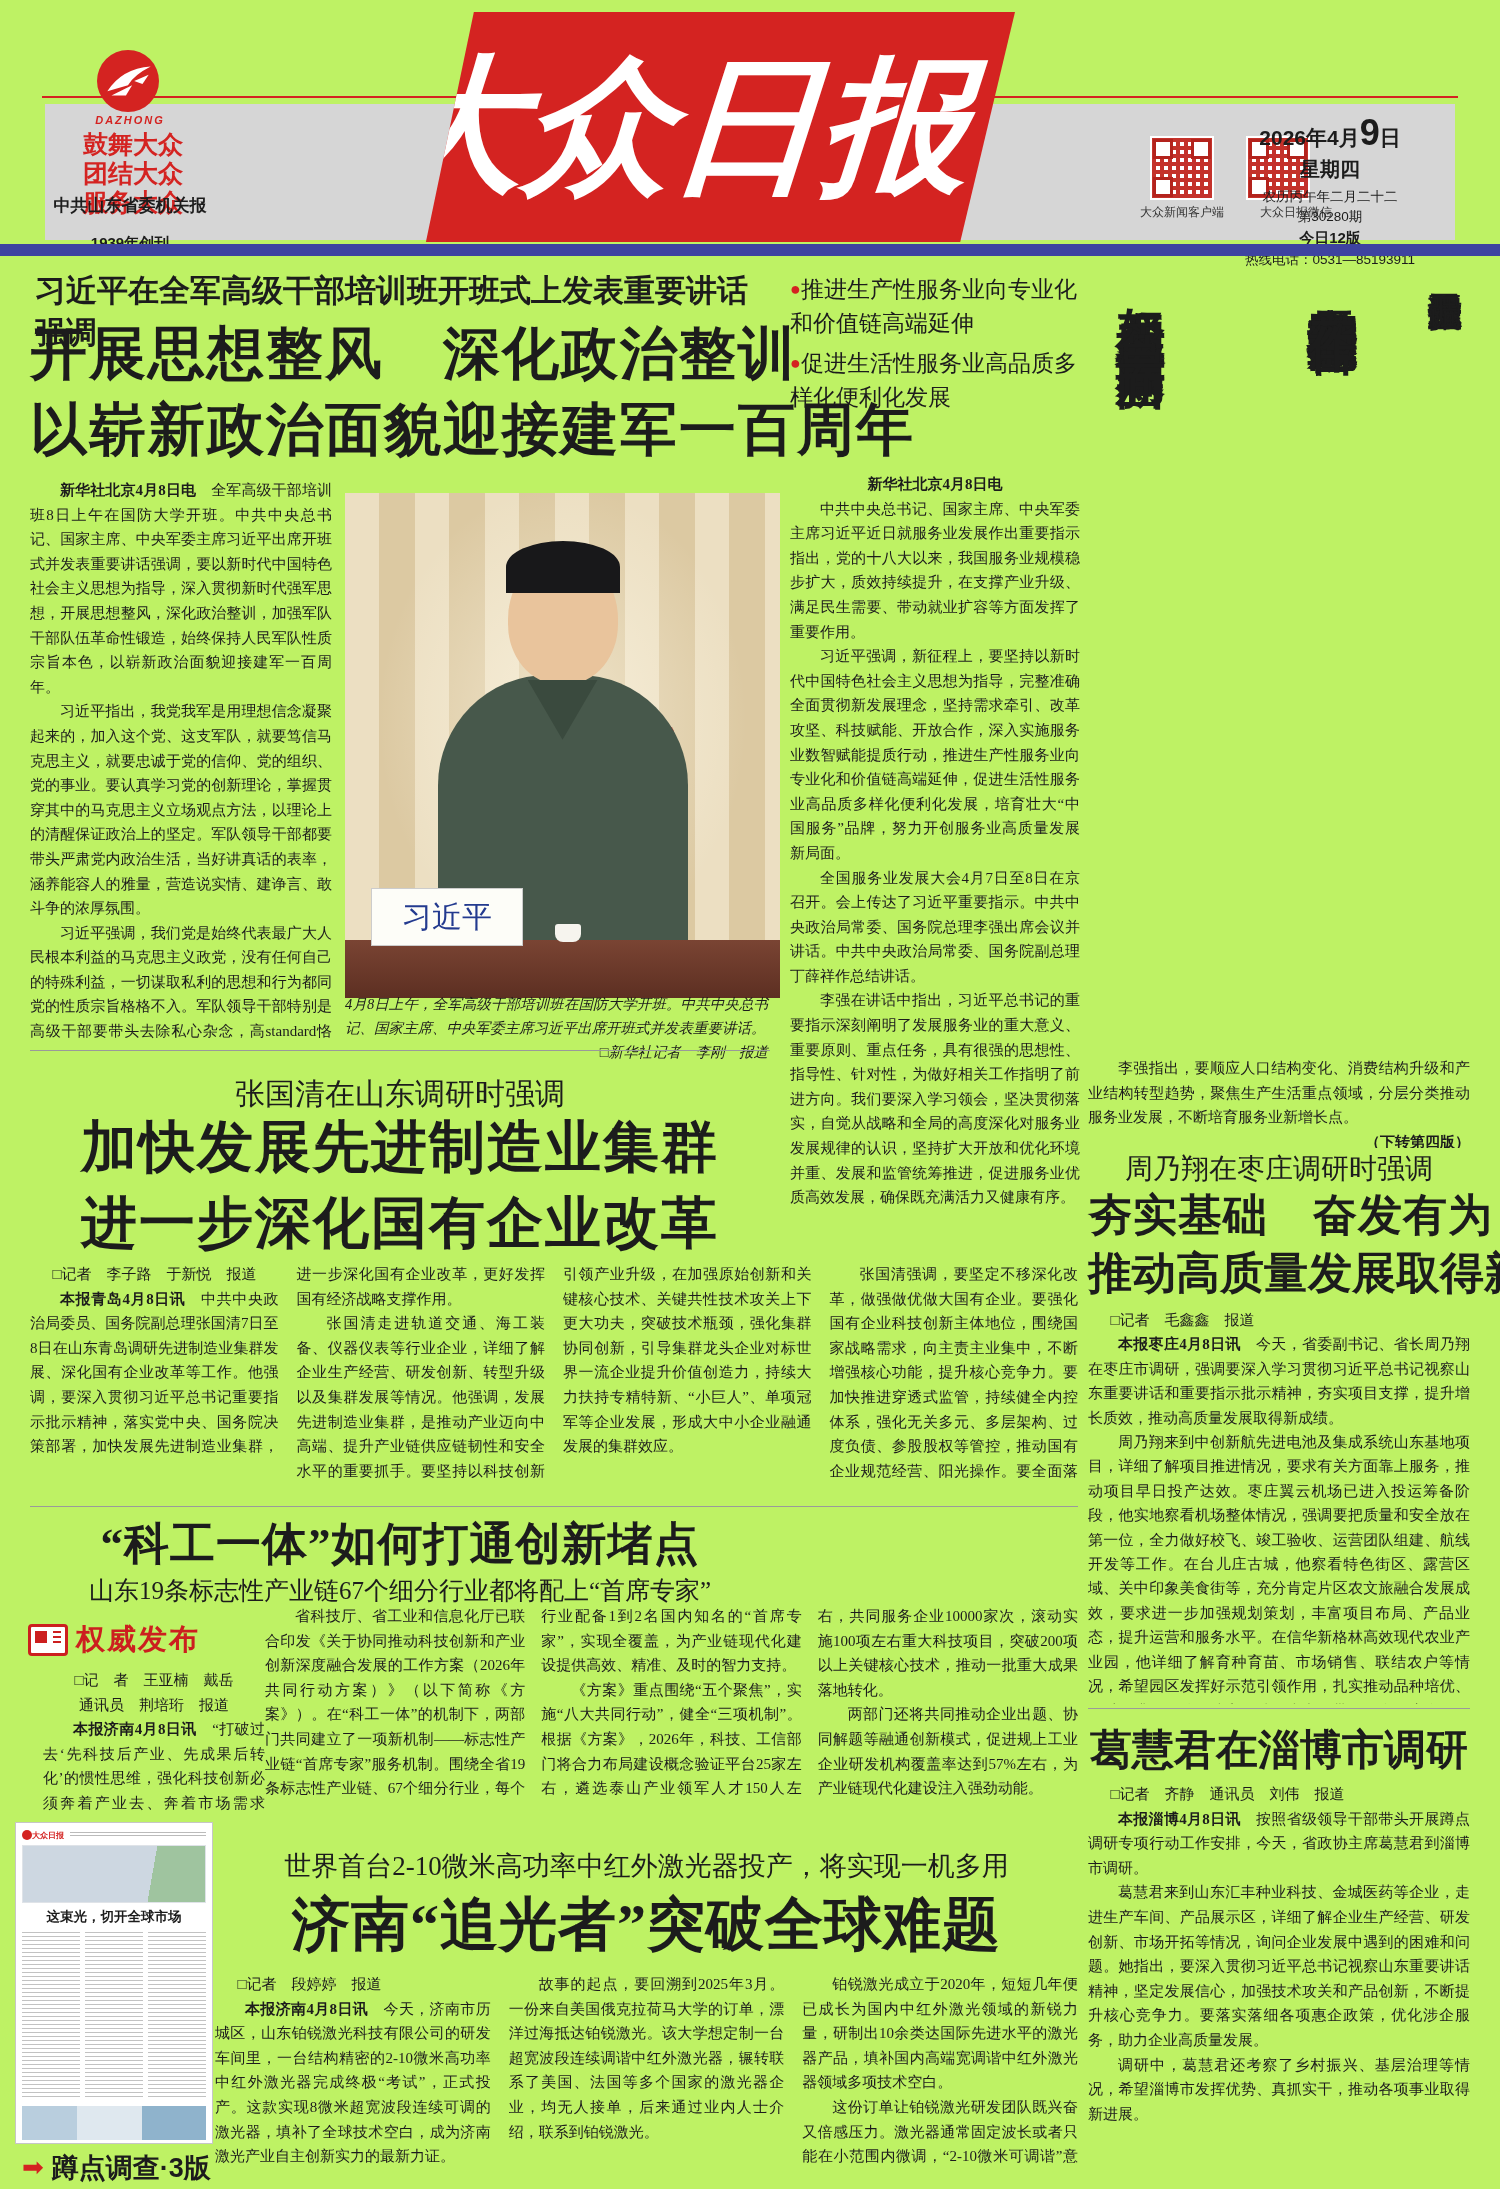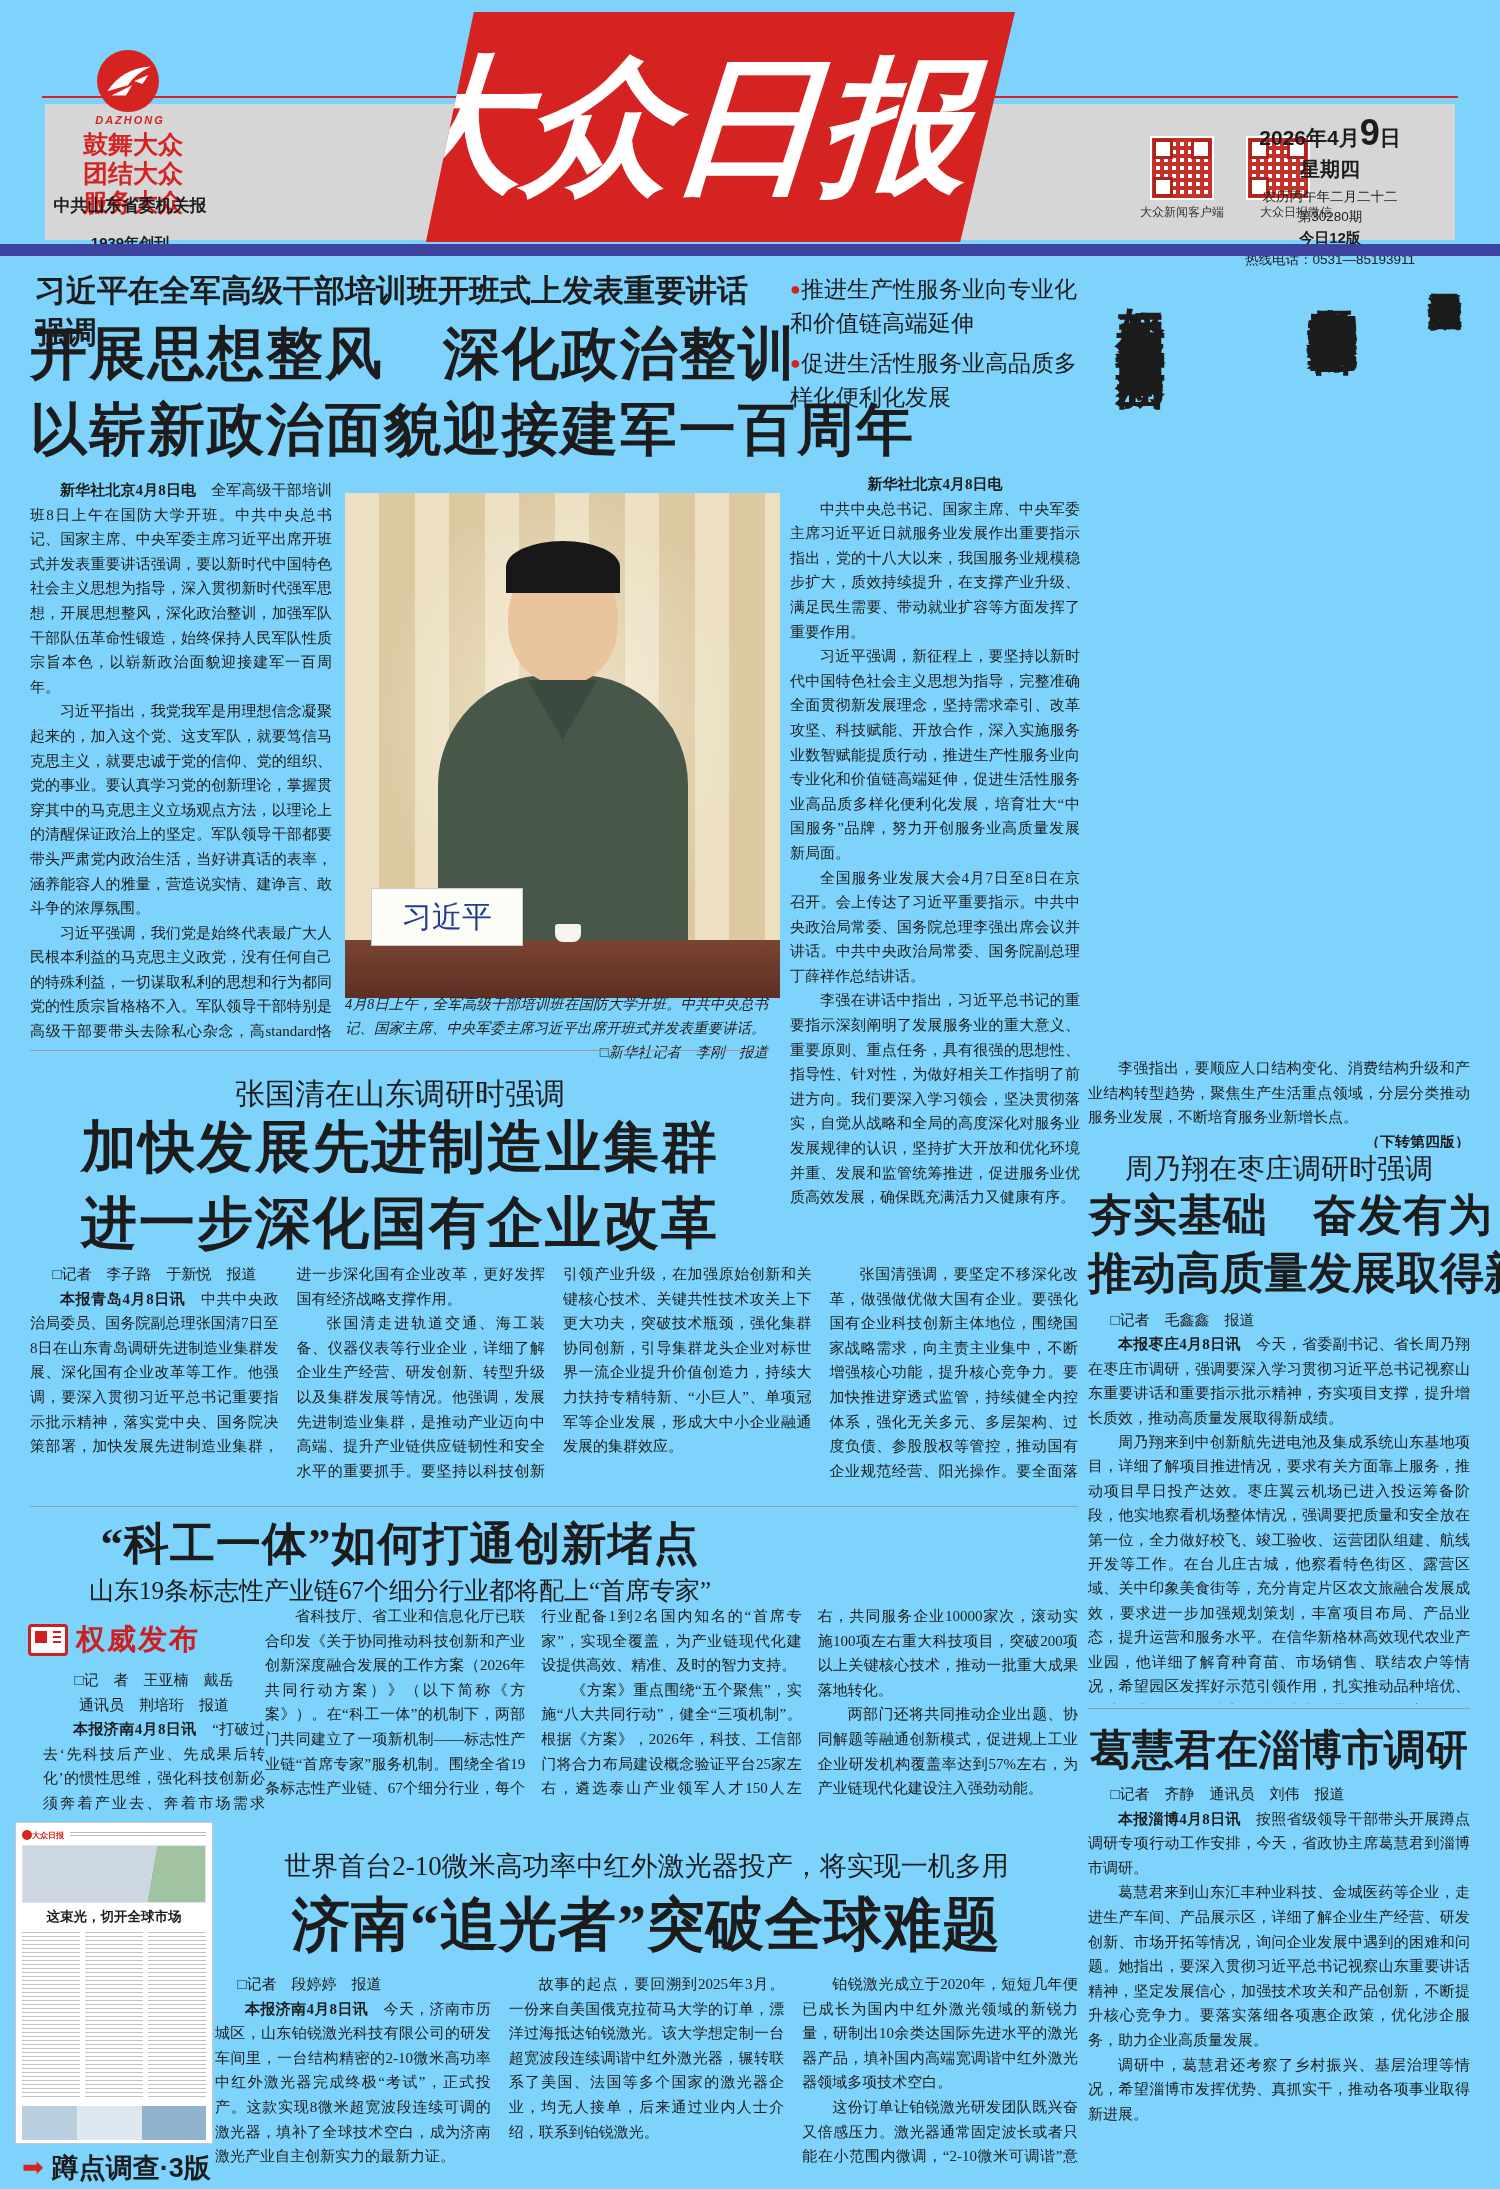--- a/index.html
+++ b/index.html
@@ -1,16 +1,16 @@
 <!DOCTYPE html>
 <html><head>
 <meta charset="utf-8">
 <style>
   html,body{margin:0;padding:0;background:#888;}
-  .page{position:relative;width:1500px;height:2189px;margin:0 auto;background:#7dd3fc;overflow:hidden;
+  .page{position:relative;width:1500px;height:2189px;margin:0 auto;background:#bef264;overflow:hidden;
         font-family:"Liberation Serif",serif;color:#1c1c1c;}
   .abs{position:absolute;}
 
   
   .redline{position:absolute;left:42px;top:96px;width:1416px;height:2px;background:#d42321;}
   .grayband{position:absolute;left:45px;top:104px;width:1410px;height:136px;background:#d6d6d6;}
   .logo-circle{position:absolute;left:97px;top:50px;width:62px;height:62px;}
   .logo-caption{position:absolute;left:80px;top:114px;width:100px;text-align:center;color:#d42321;
         font-family:"Liberation Sans",sans-serif;font-weight:bold;font-style:italic;font-size:11px;letter-spacing:2px;}
   .slogans{position:absolute;left:78px;top:130px;width:110px;color:#d42321;

